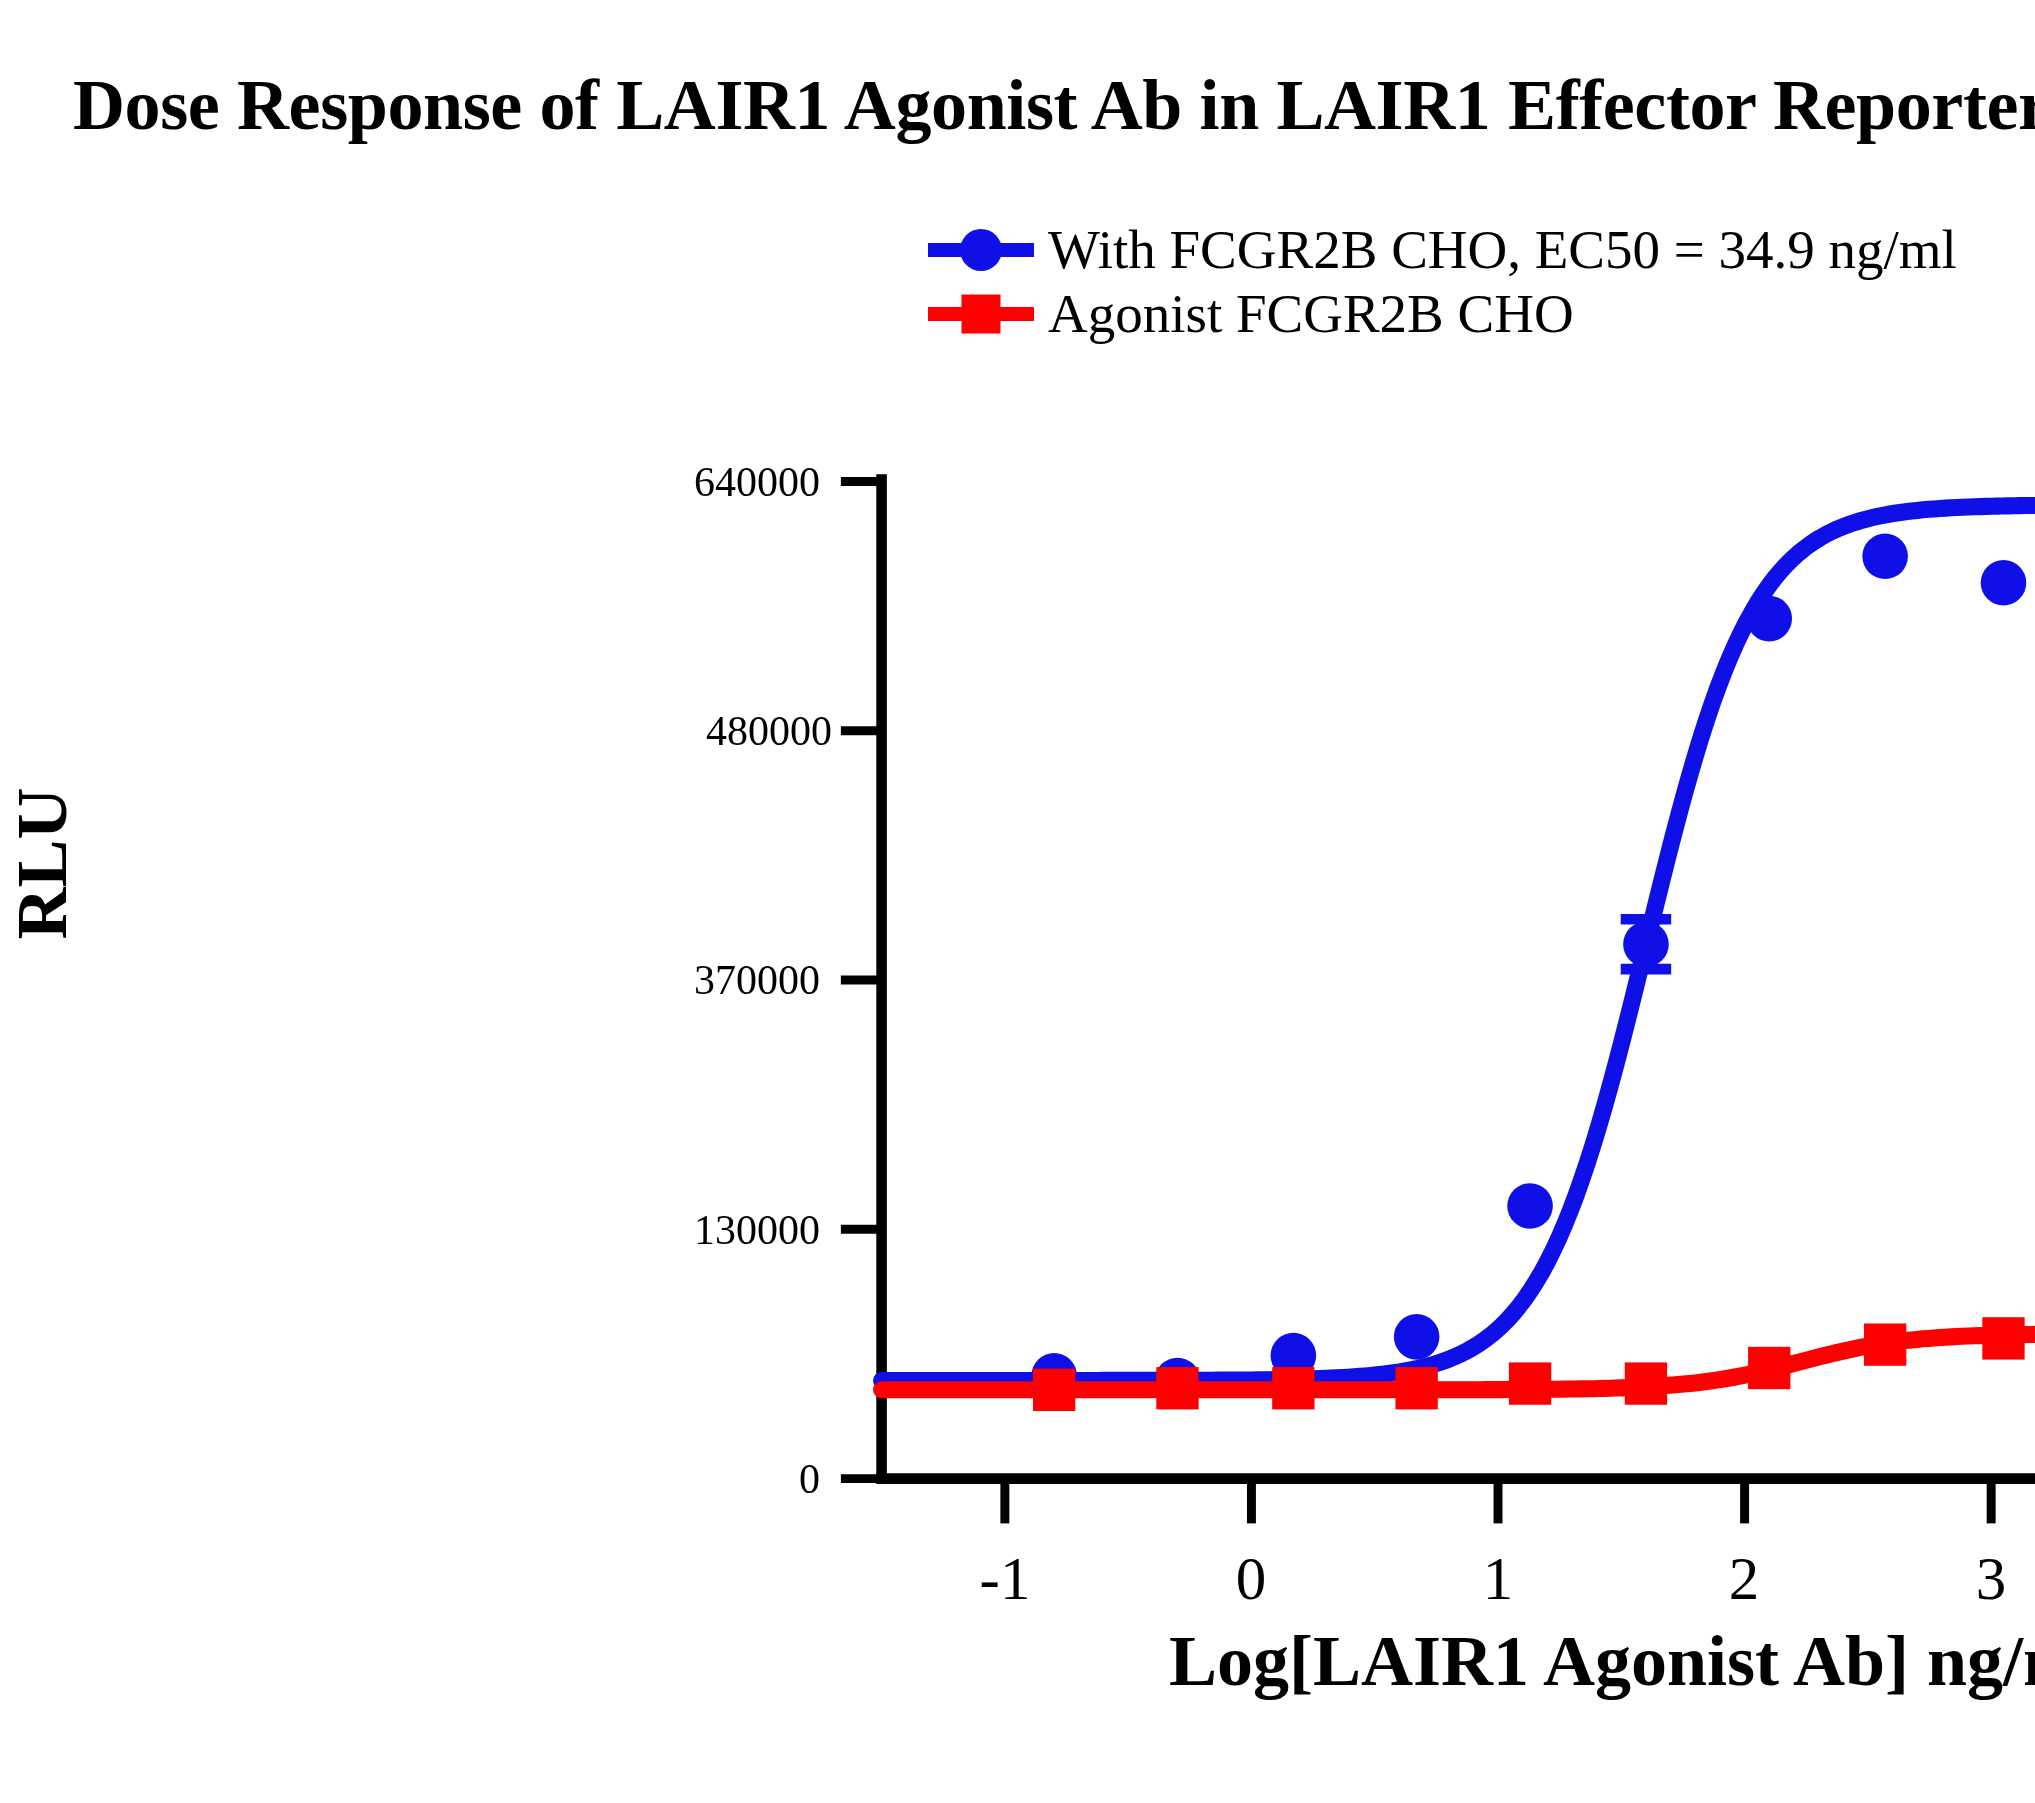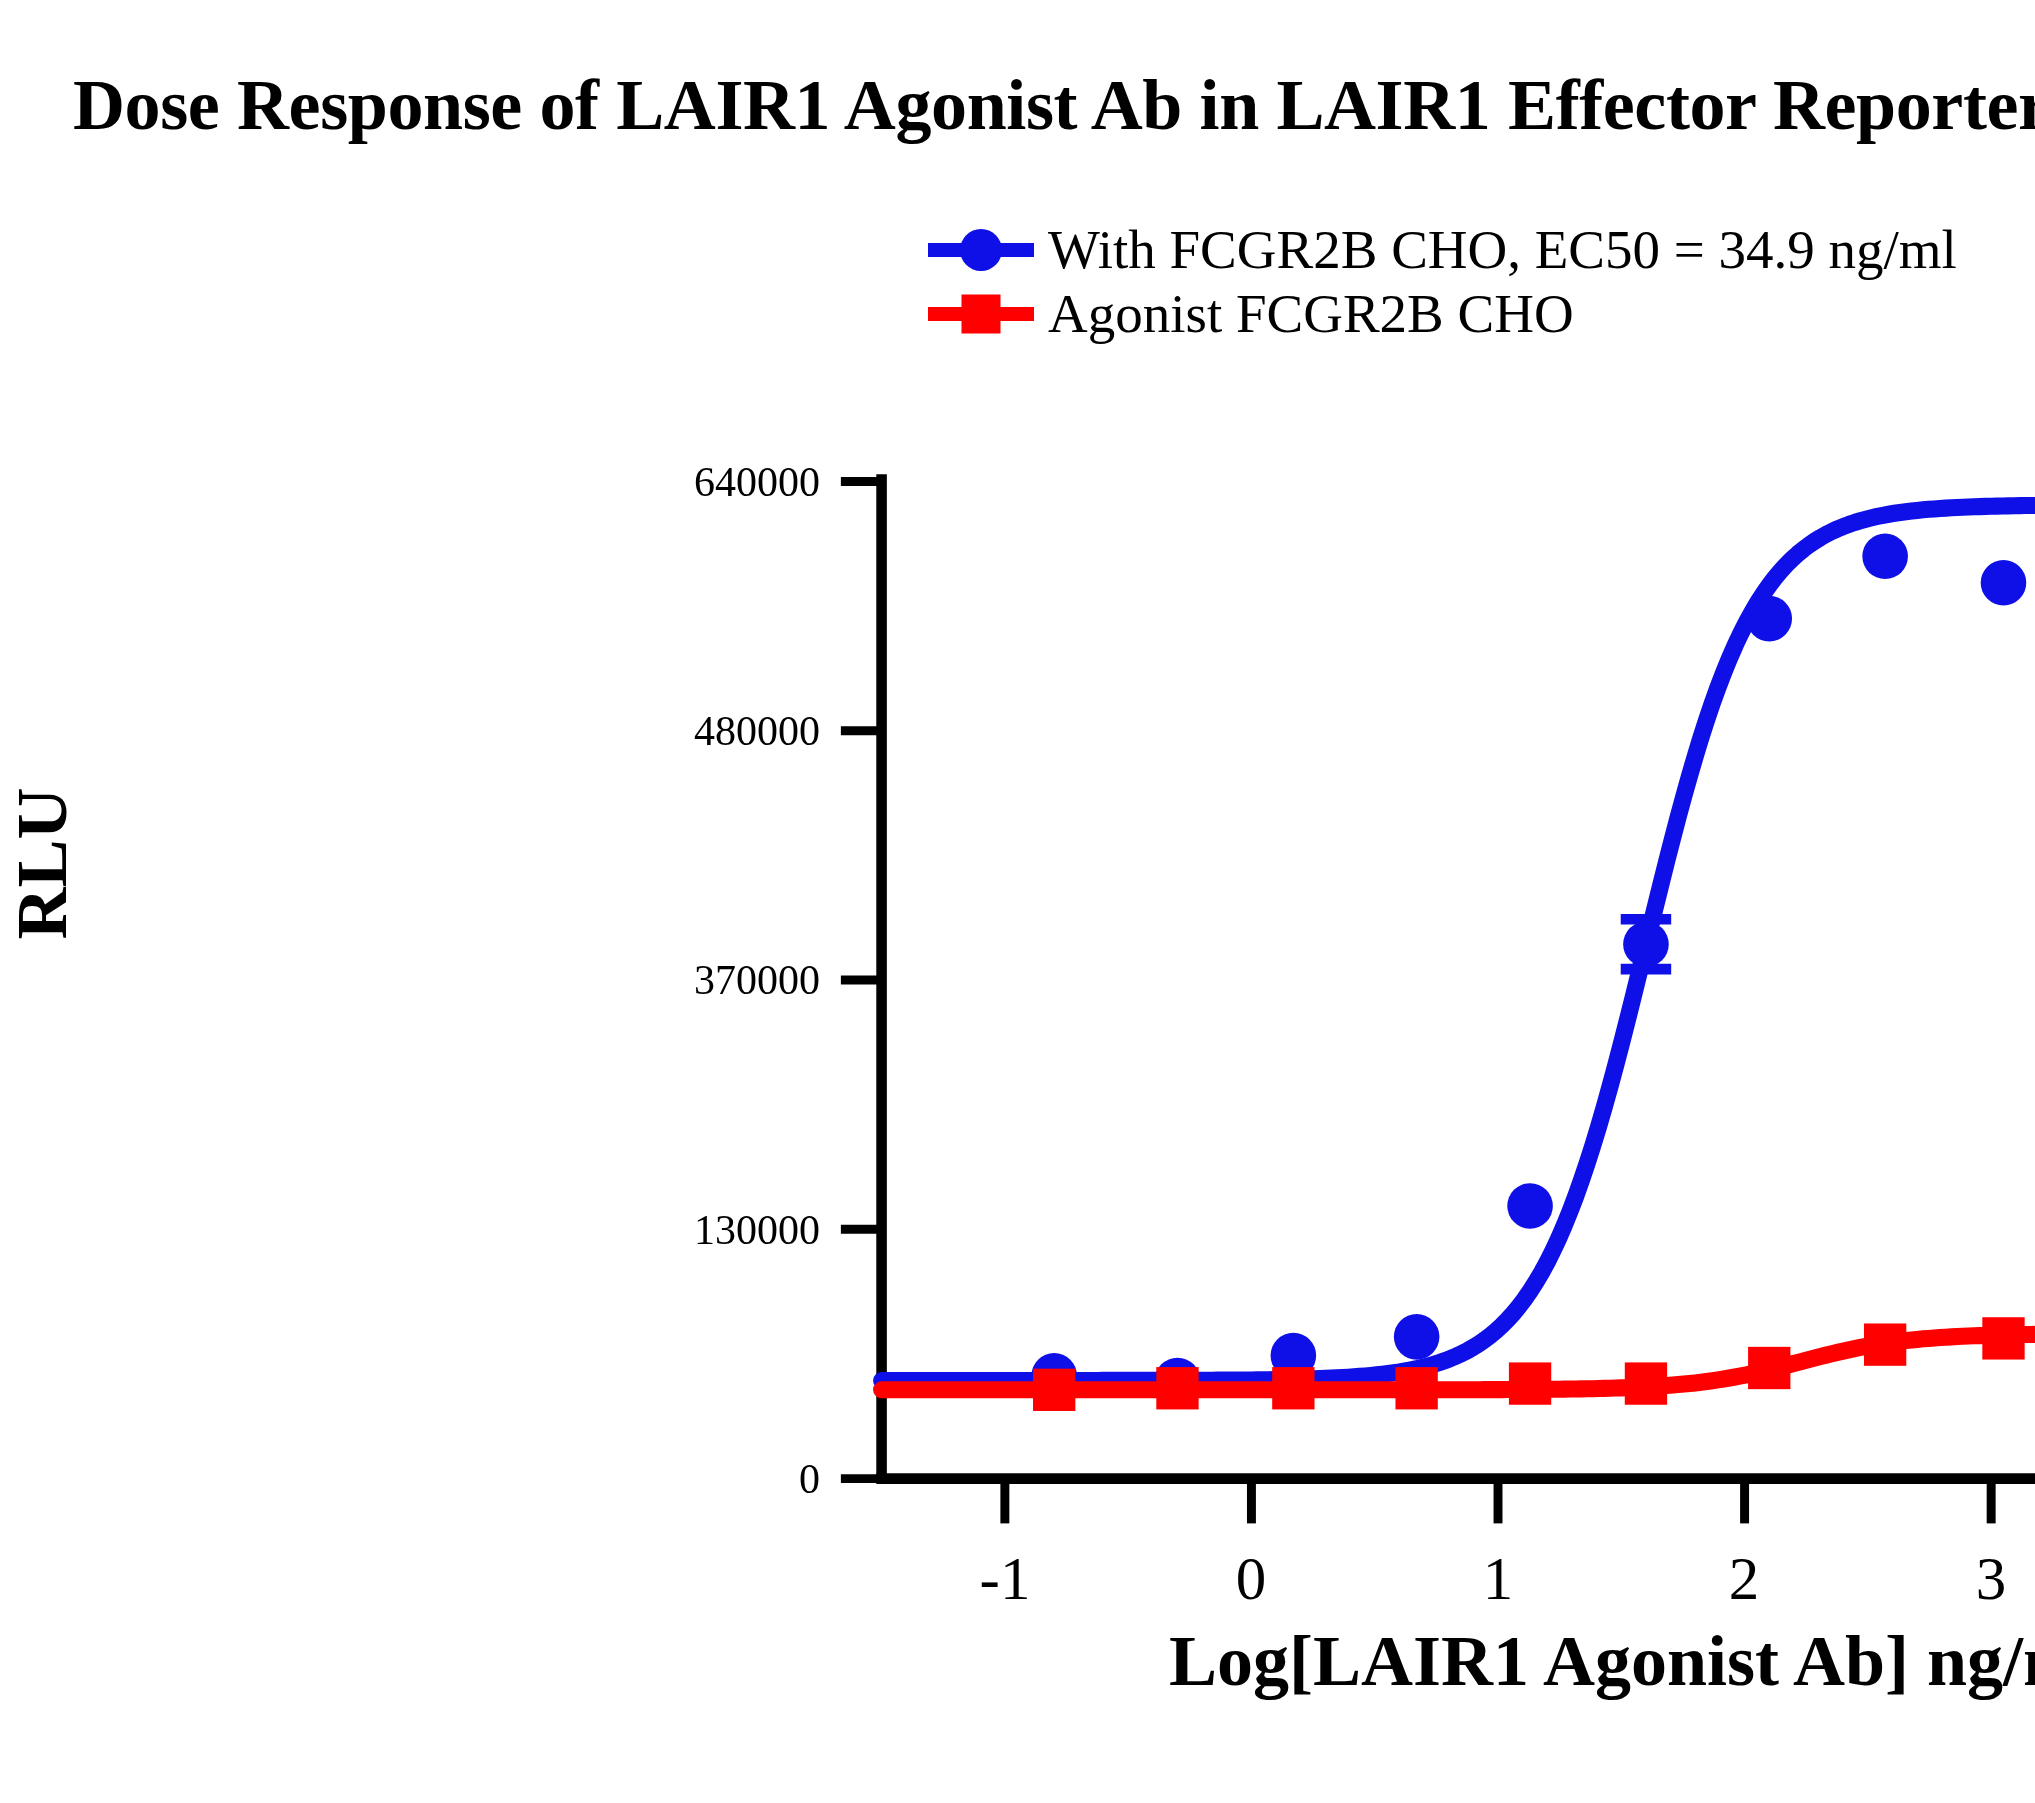--- a/index.html
+++ b/index.html
@@ -81,21 +81,21 @@
     </div>
   </div>
 
   <div class="ylabel">RLU</div>
   <div class="xlabel">Log[LAIR1 Agonist Ab] ng/ml</div>
 
   <div id="ytick-labels">
       <div class="ytick-label" style="top: 1479px; left: 0px; width: 820px;">0</div>
       <div class="ytick-label" style="top: 1230px; left: 0px; width: 820px;">130000</div>
       <div class="ytick-label" style="top: 980px; left: 0px; width: 820px;">370000</div>
-      <div class="ytick-label" style="top: 731px; left: 0px; width: 820px;">480000</div>
+      <div class="ytick-label" style="top: 731px; left: 12px; width: 820px;">480000</div>
       <div class="ytick-label" style="top: 482px; left: 0px; width: 820px;">640000</div>
     </div>
   <div id="xtick-labels">
       <div class="xtick-label" style="left: 1005px; top: 1544px;">-1</div>
       <div class="xtick-label" style="left: 1251px; top: 1544px;">0</div>
       <div class="xtick-label" style="left: 1498px; top: 1544px;">1</div>
       <div class="xtick-label" style="left: 1744px; top: 1544px;">2</div>
       <div class="xtick-label" style="left: 1991px; top: 1544px;">3</div>
     </div>
 

